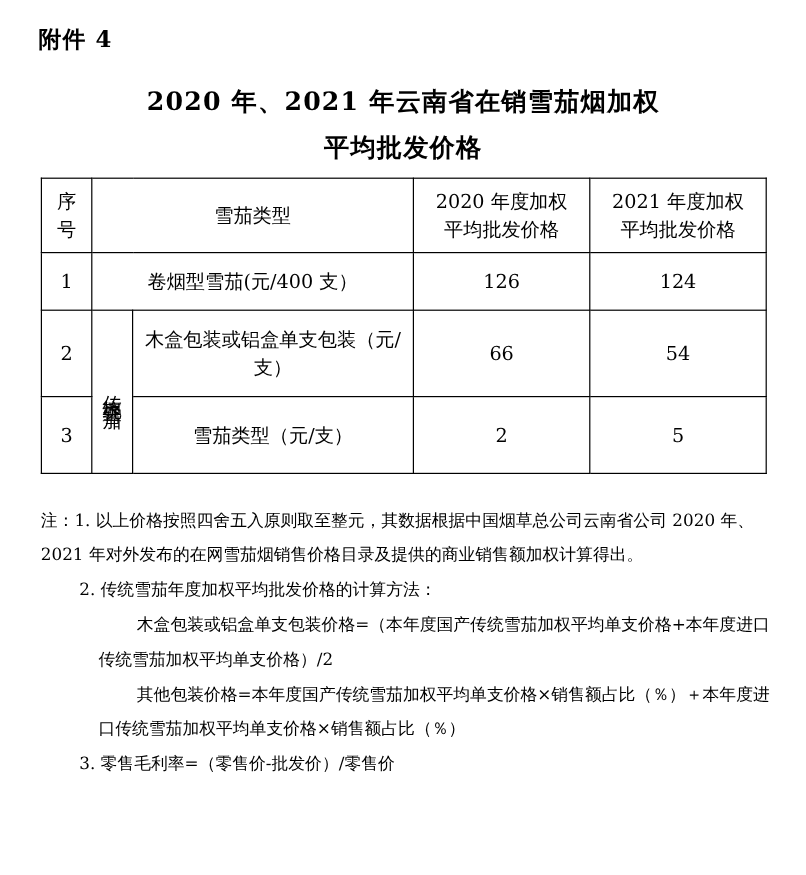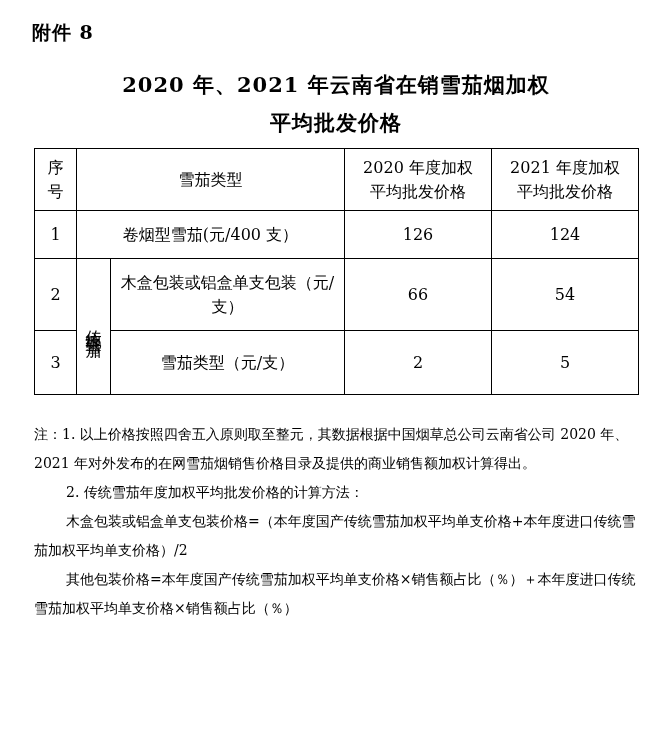--- a/index.html
+++ b/index.html
@@ -103,28 +103,29 @@
   }
   .note-p {
     margin: 0;
     text-indent: 0;
   }
   .indent1 {
     text-indent: 32px;
   }
   .indent2 {
     text-indent: 32px;
+    margin-left: 48px;
   }
 </style>
 </head>
 <body>
 
 <div class="page">
 
-  <div class="attachment-label">附件 8</div>
+  <div class="attachment-label">附件 4</div>
 
   <div class="doc-title">
     <div>2020 年、2021 年云南省在销雪茄烟加权</div>
     <div>平均批发价格</div>
   </div>
 
   <table class="price-table">
     <colgroup>
       <col style="width:42px">
       <col style="width:34px">
@@ -172,15 +173,16 @@
         <td>5</td>
       </tr>
     </tbody>
   </table>
 
   <div class="notes">
     <p class="note-p">注：1. 以上价格按照四舍五入原则取至整元，其数据根据中国烟草总公司云南省公司 2020 年、2021 年对外发布的在网雪茄烟销售价格目录及提供的商业销售额加权计算得出。</p>
     <p class="note-p indent1">2. 传统雪茄年度加权平均批发价格的计算方法：</p>
     <p class="note-p indent2">木盒包装或铝盒单支包装价格=（本年度国产传统雪茄加权平均单支价格+本年度进口传统雪茄加权平均单支价格）/2</p>
     <p class="note-p indent2">其他包装价格=本年度国产传统雪茄加权平均单支价格×销售额占比（％）＋本年度进口传统雪茄加权平均单支价格×销售额占比（％）</p>
+    <p class="note-p indent1">3. 零售毛利率=（零售价-批发价）/零售价</p>
   </div>
 
 </div>
 
 </body></html>

